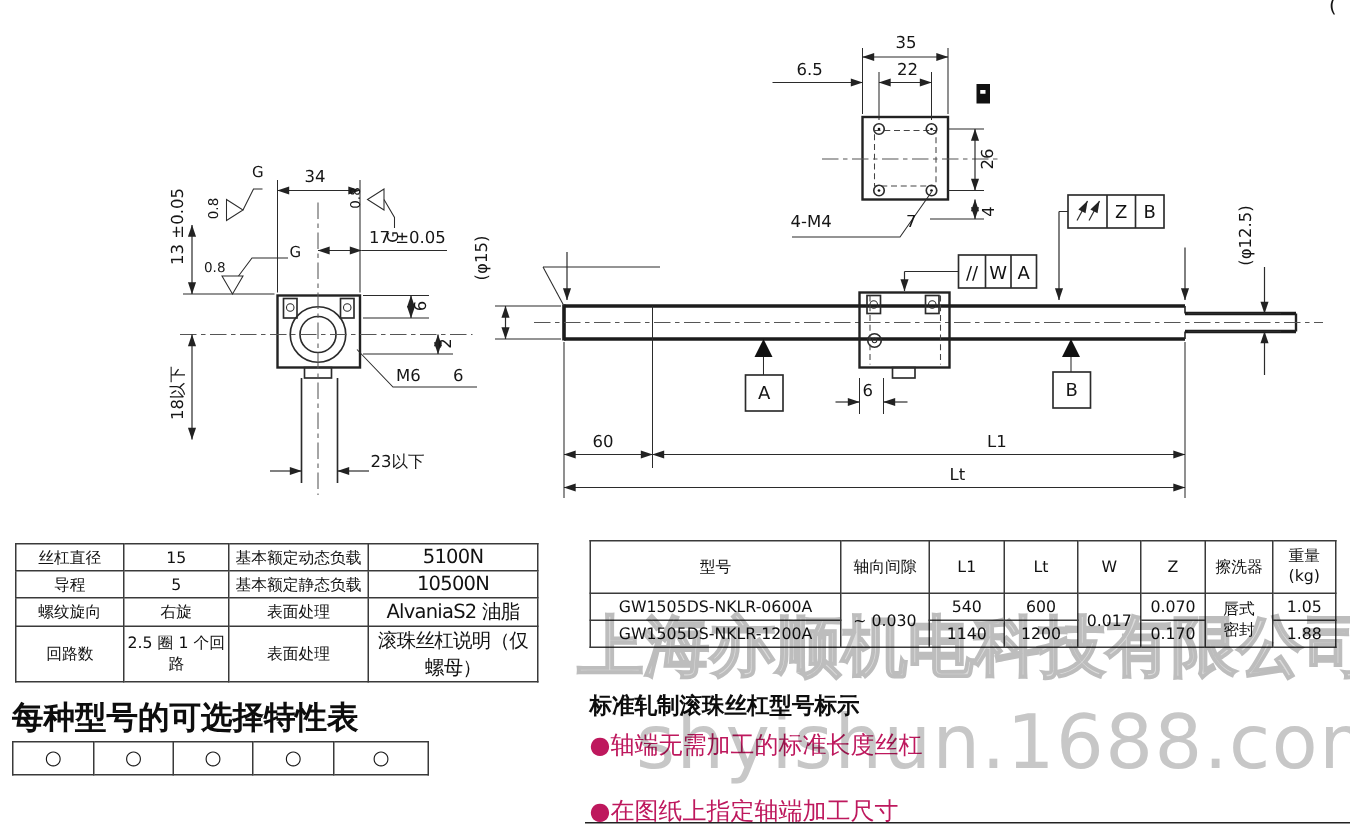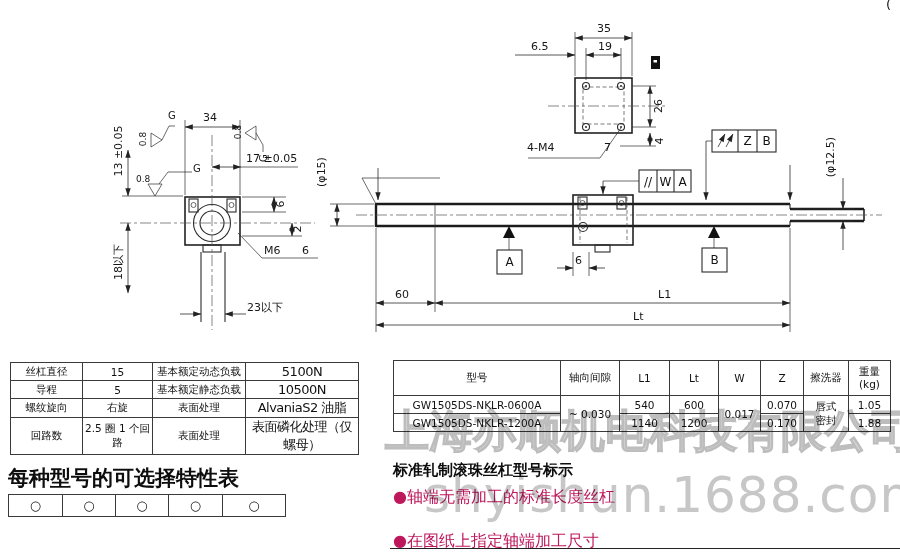--- a/index.html
+++ b/index.html
@@ -210,21 +210,21 @@
   <span class="lbl" style="left:264px;top:245px">M6</span>
   <span class="lbl" style="left:302px;top:245px">6</span>
   <span class="lbl" style="left:168px;top:110px;font-size:10px">G</span>
   <span class="vlabel" style="left:144px;top:139px;font-size:9px">0.8</span>
   <span class="vlabel" style="left:239px;top:132px;font-size:9px">0.8</span>
   <span class="vlabel" style="left:263px;top:158px;font-size:10px">G</span>
   <span class="lbl" style="left:193px;top:163px;font-size:10px">G</span>
   <span class="lbl" style="left:136px;top:175px;font-size:9px">0.8</span>
 
   <span class="lbl" style="left:597px;top:23px">35</span>
-  <span class="lbl" style="left:598px;top:41px">19</span>
+  <span class="lbl" style="left:598px;top:41px">22</span>
   <span class="lbl" style="left:531px;top:41px">6.5</span>
   <span class="vlabel" style="left:659px;top:106px">26</span>
   <span class="vlabel" style="left:660px;top:141px">4</span>
   <span class="lbl" style="left:527px;top:142px">4-M4</span>
   <span class="lbl" style="left:604px;top:142px">7</span>
 
   <span class="vlabel" style="left:322px;top:172px">(φ15)</span>
   <span class="vlabel" style="left:831px;top:157px">(φ12.5)</span>
   <span class="lbl" style="left:395px;top:289px">60</span>
   <span class="lbl" style="left:658px;top:289px">L1</span>
@@ -261,21 +261,21 @@
     <tr>
       <td>螺纹旋向</td>
       <td>右旋</td>
       <td>表面处理</td>
       <td>AlvaniaS2 油脂</td>
     </tr>
     <tr>
       <td>回路数</td>
       <td>2.5 圈 1 个回路</td>
       <td>表面处理</td>
-      <td>表面磷化处理（仅螺母）</td>
+      <td>滚珠丝杠说明（仅螺母）</td>
     </tr>
   </tbody>
     </table>
 
   <div class="title" style="left:8px;top:464px;font-size:21px">每种型号的可选择特性表</div>
   <table id="options-table" class="dtable" style="left:8px;top:494px;width:277px">
     <colgroup>
         <col style="width:54px">
         <col style="width:53px">
         <col style="width:53px">

